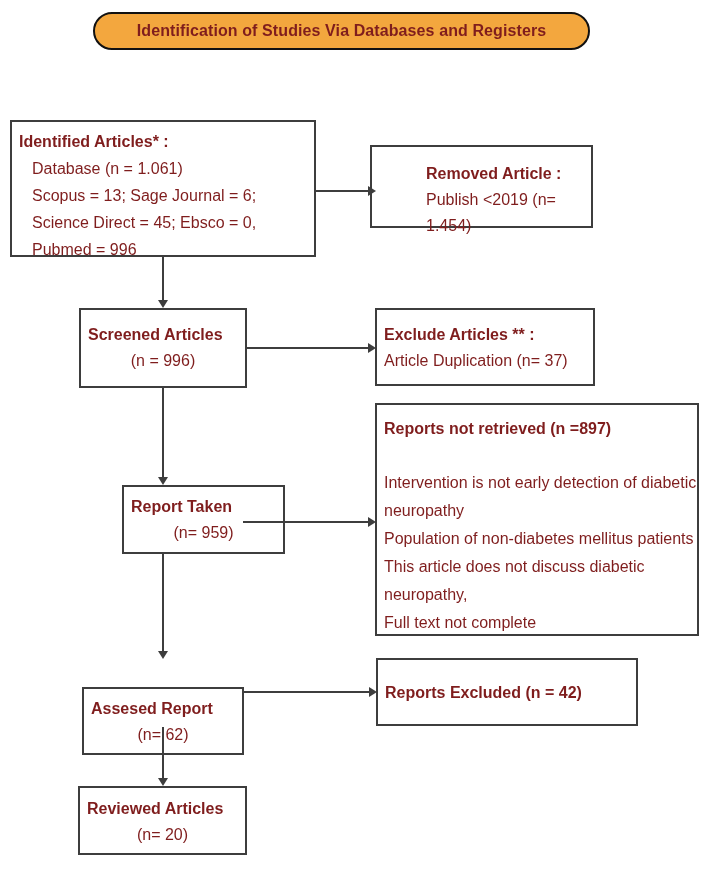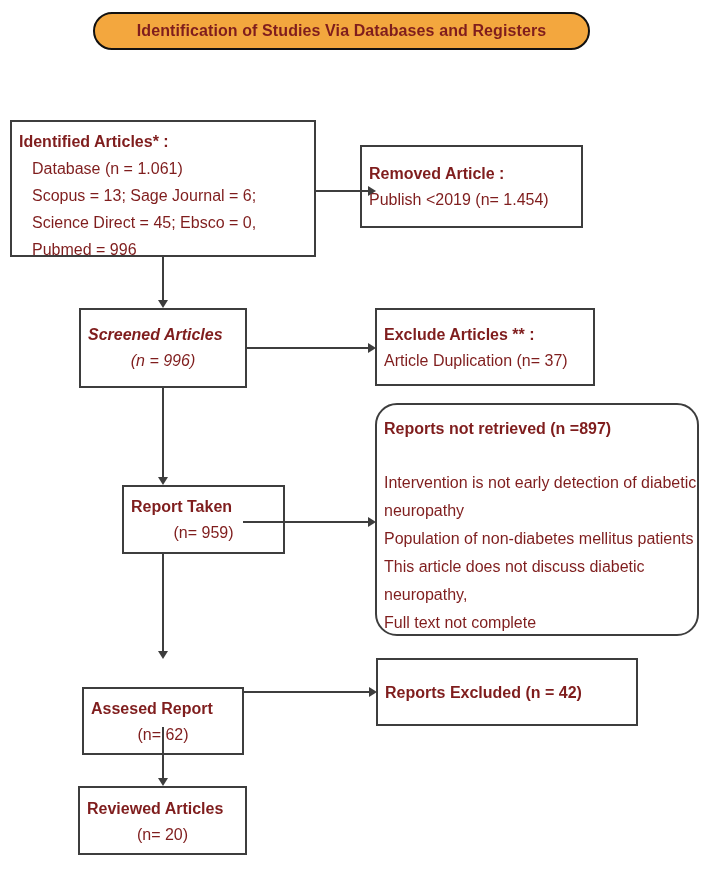--- a/index.html
+++ b/index.html
@@ -35,29 +35,29 @@
     font-size: 16px;
     line-height: 26px;
   }
   .box .h { font-weight: bold; padding-left: 7px; }
   .box .line { padding-left: 7px; }
   .box .count { text-align: center; }
 
   
   .box-identified { left: 10px; top: 120px; width: 306px; height: 137px; padding-top: 6px; line-height: 27px; }
   .box-identified .line { padding-left: 20px; }
-  .box-screened   { left: 79px;  top: 308px; width: 168px; height: 80px; padding-top: 12px; font-style: italic; }
+  .box-screened   { left: 79px;  top: 308px; width: 168px; height: 80px; padding-top: 12px; }
   .box-report-taken { left: 80px; top: 485px; width: 163px; height: 69px; padding-top: 7px; margin-left: 42px; }
   .box-assesed    { left: 82px;  top: 659px; width: 162px; height: 68px; padding-top: 7px; margin-top: 28px; }
   .box-reviewed   { left: 78px;  top: 786px; width: 169px; height: 69px; padding-top: 8px; }
 
   
-  .box-removed    { left: 360px; top: 145px; width: 223px; height: 83px; padding-top: 14px; }
+  .box-removed    { left: 370px; top: 145px; width: 223px; height: 83px; padding-top: 14px; padding-left: 47px; }
   .box-exclude    { left: 375px; top: 308px; width: 220px; height: 78px; padding-top: 12px; }
-  .box-not-retrieved { left: 375px; top: 403px; width: 324px; height: 233px; padding-top: 10px; line-height: 28px; border-radius: 22px; }
+  .box-not-retrieved { left: 375px; top: 403px; width: 324px; height: 233px; padding-top: 10px; line-height: 28px; }
   .box-not-retrieved .spacer { height: 26px; }
   .box-reports-excluded { left: 376px; top: 658px; width: 262px; height: 68px; padding-top: 20px; }
 
   
   .vl { position: absolute; left: 162px; width: 2px; background: #3d3d3d; }
   .hl { position: absolute; height: 2px; background: #3d3d3d; }
   .tri-down {
     position: absolute; width: 0; height: 0;
     border-left: 5px solid transparent;
     border-right: 5px solid transparent;

